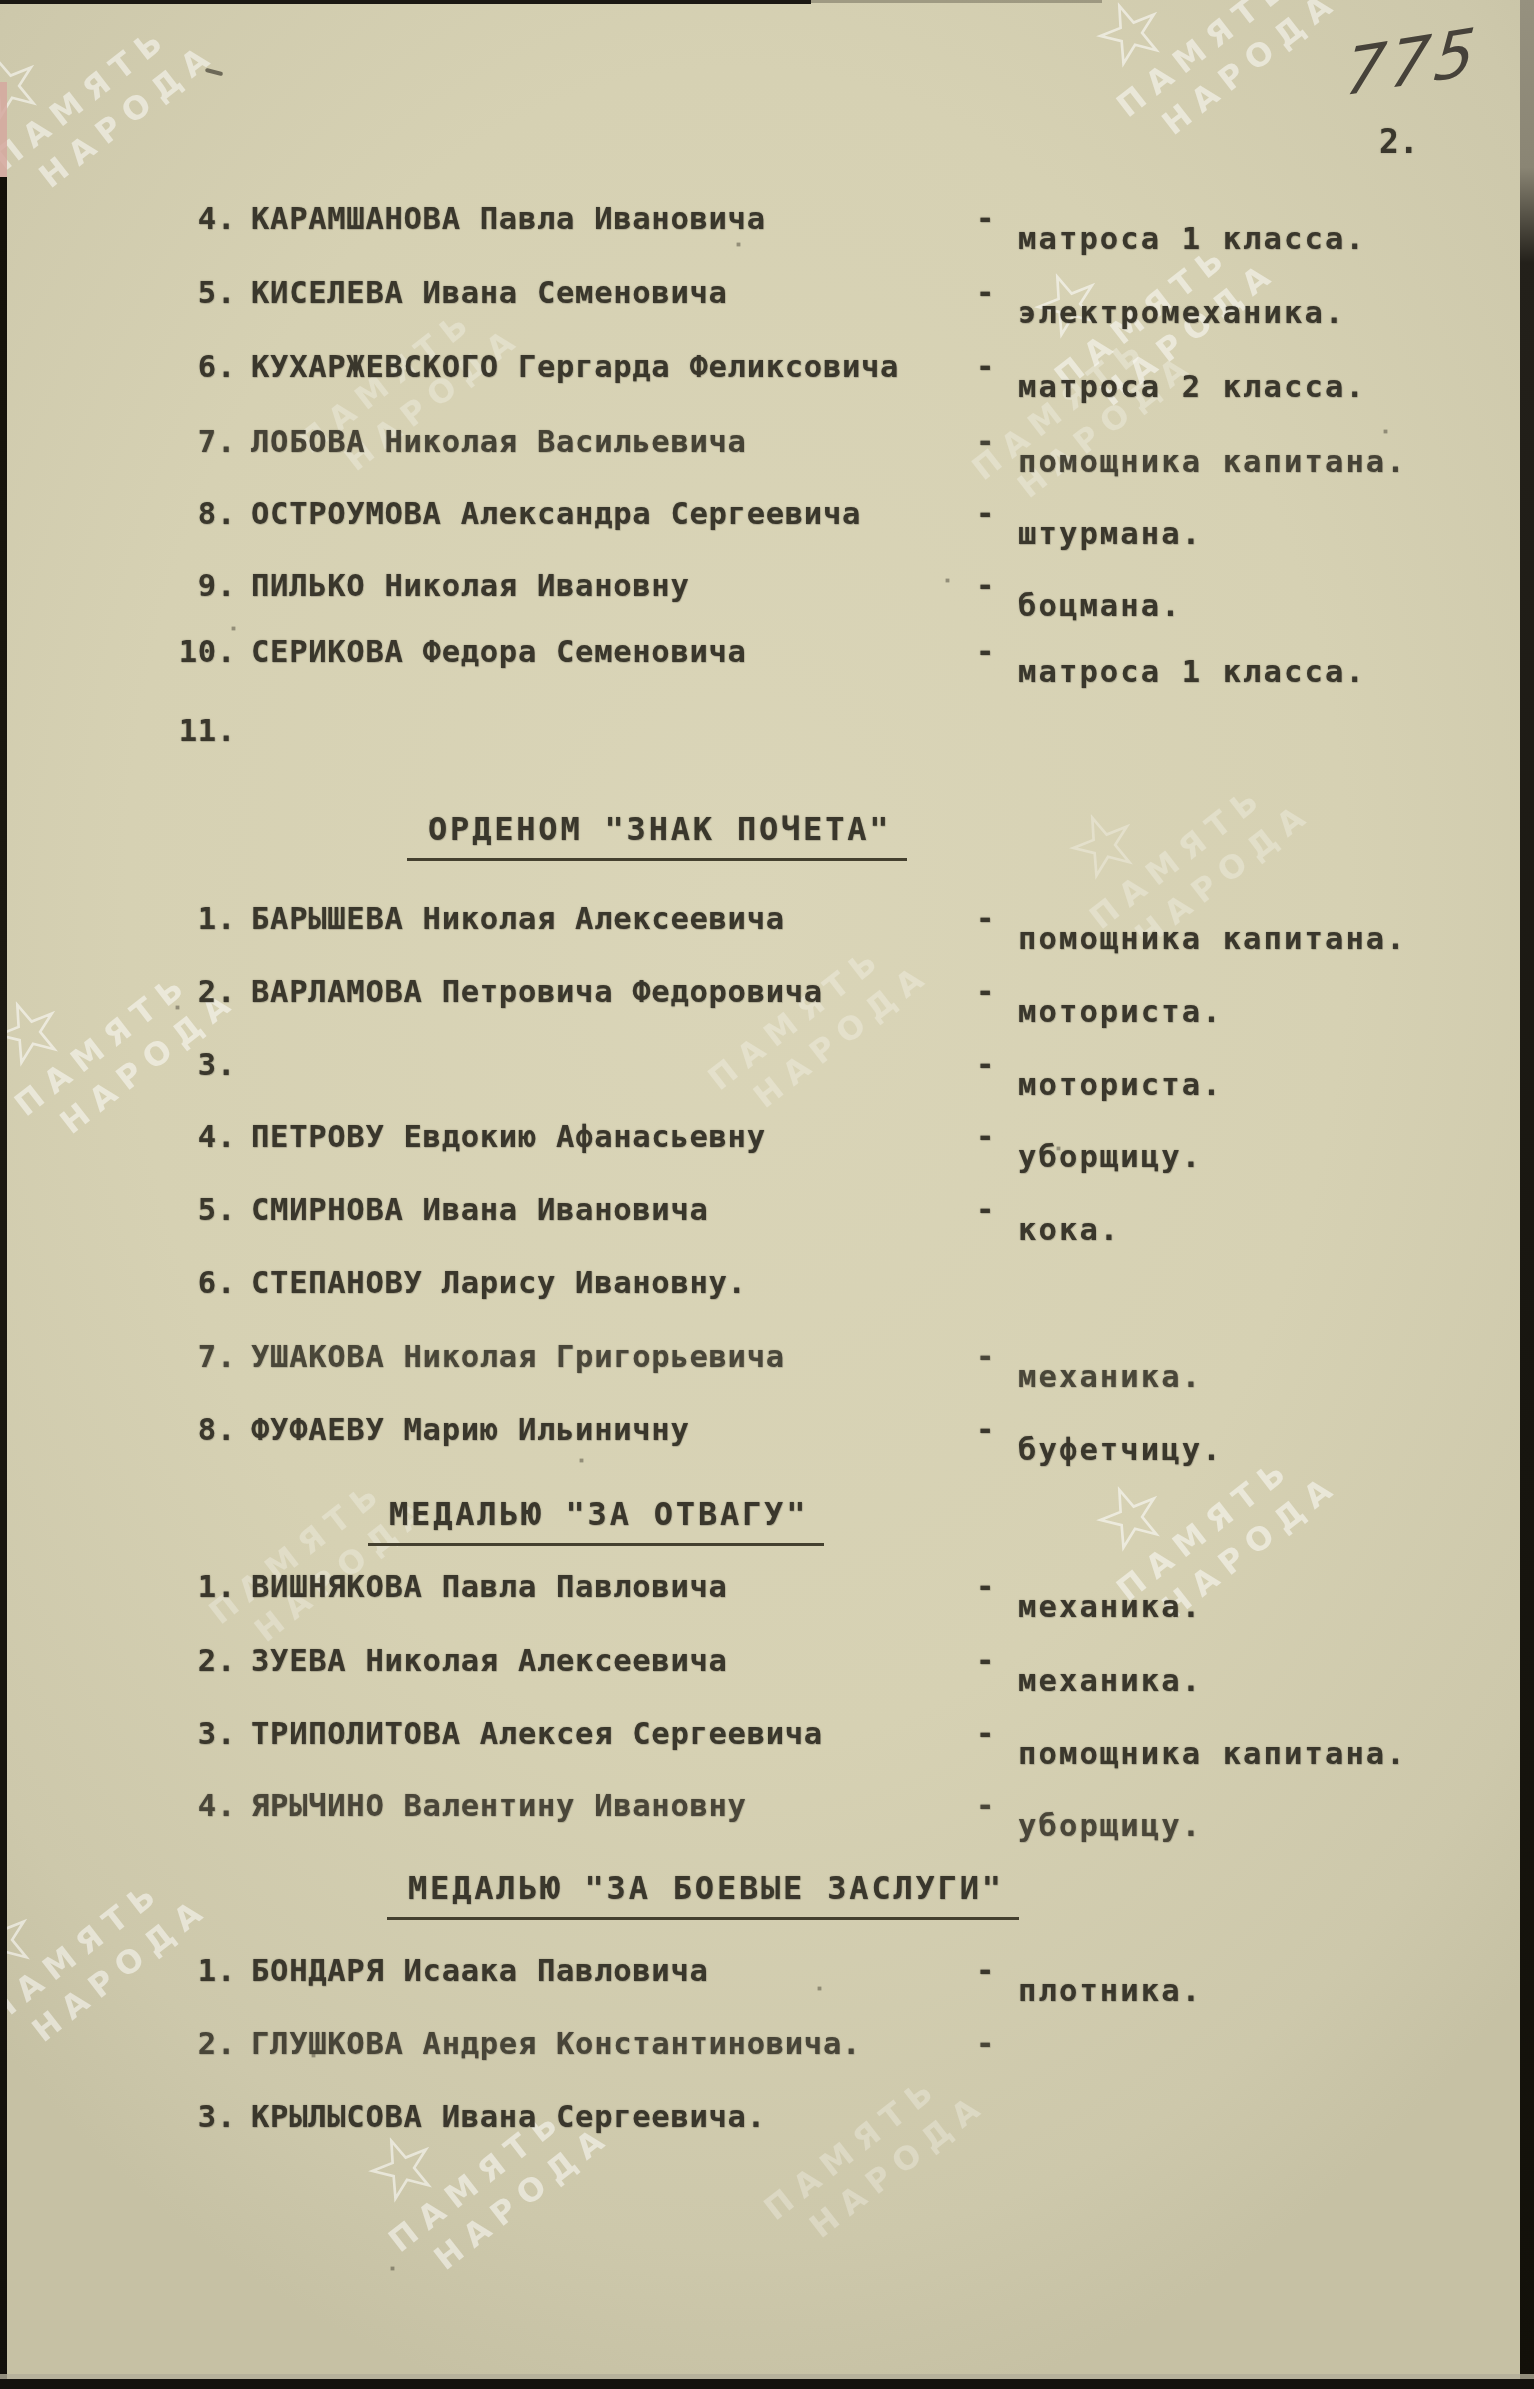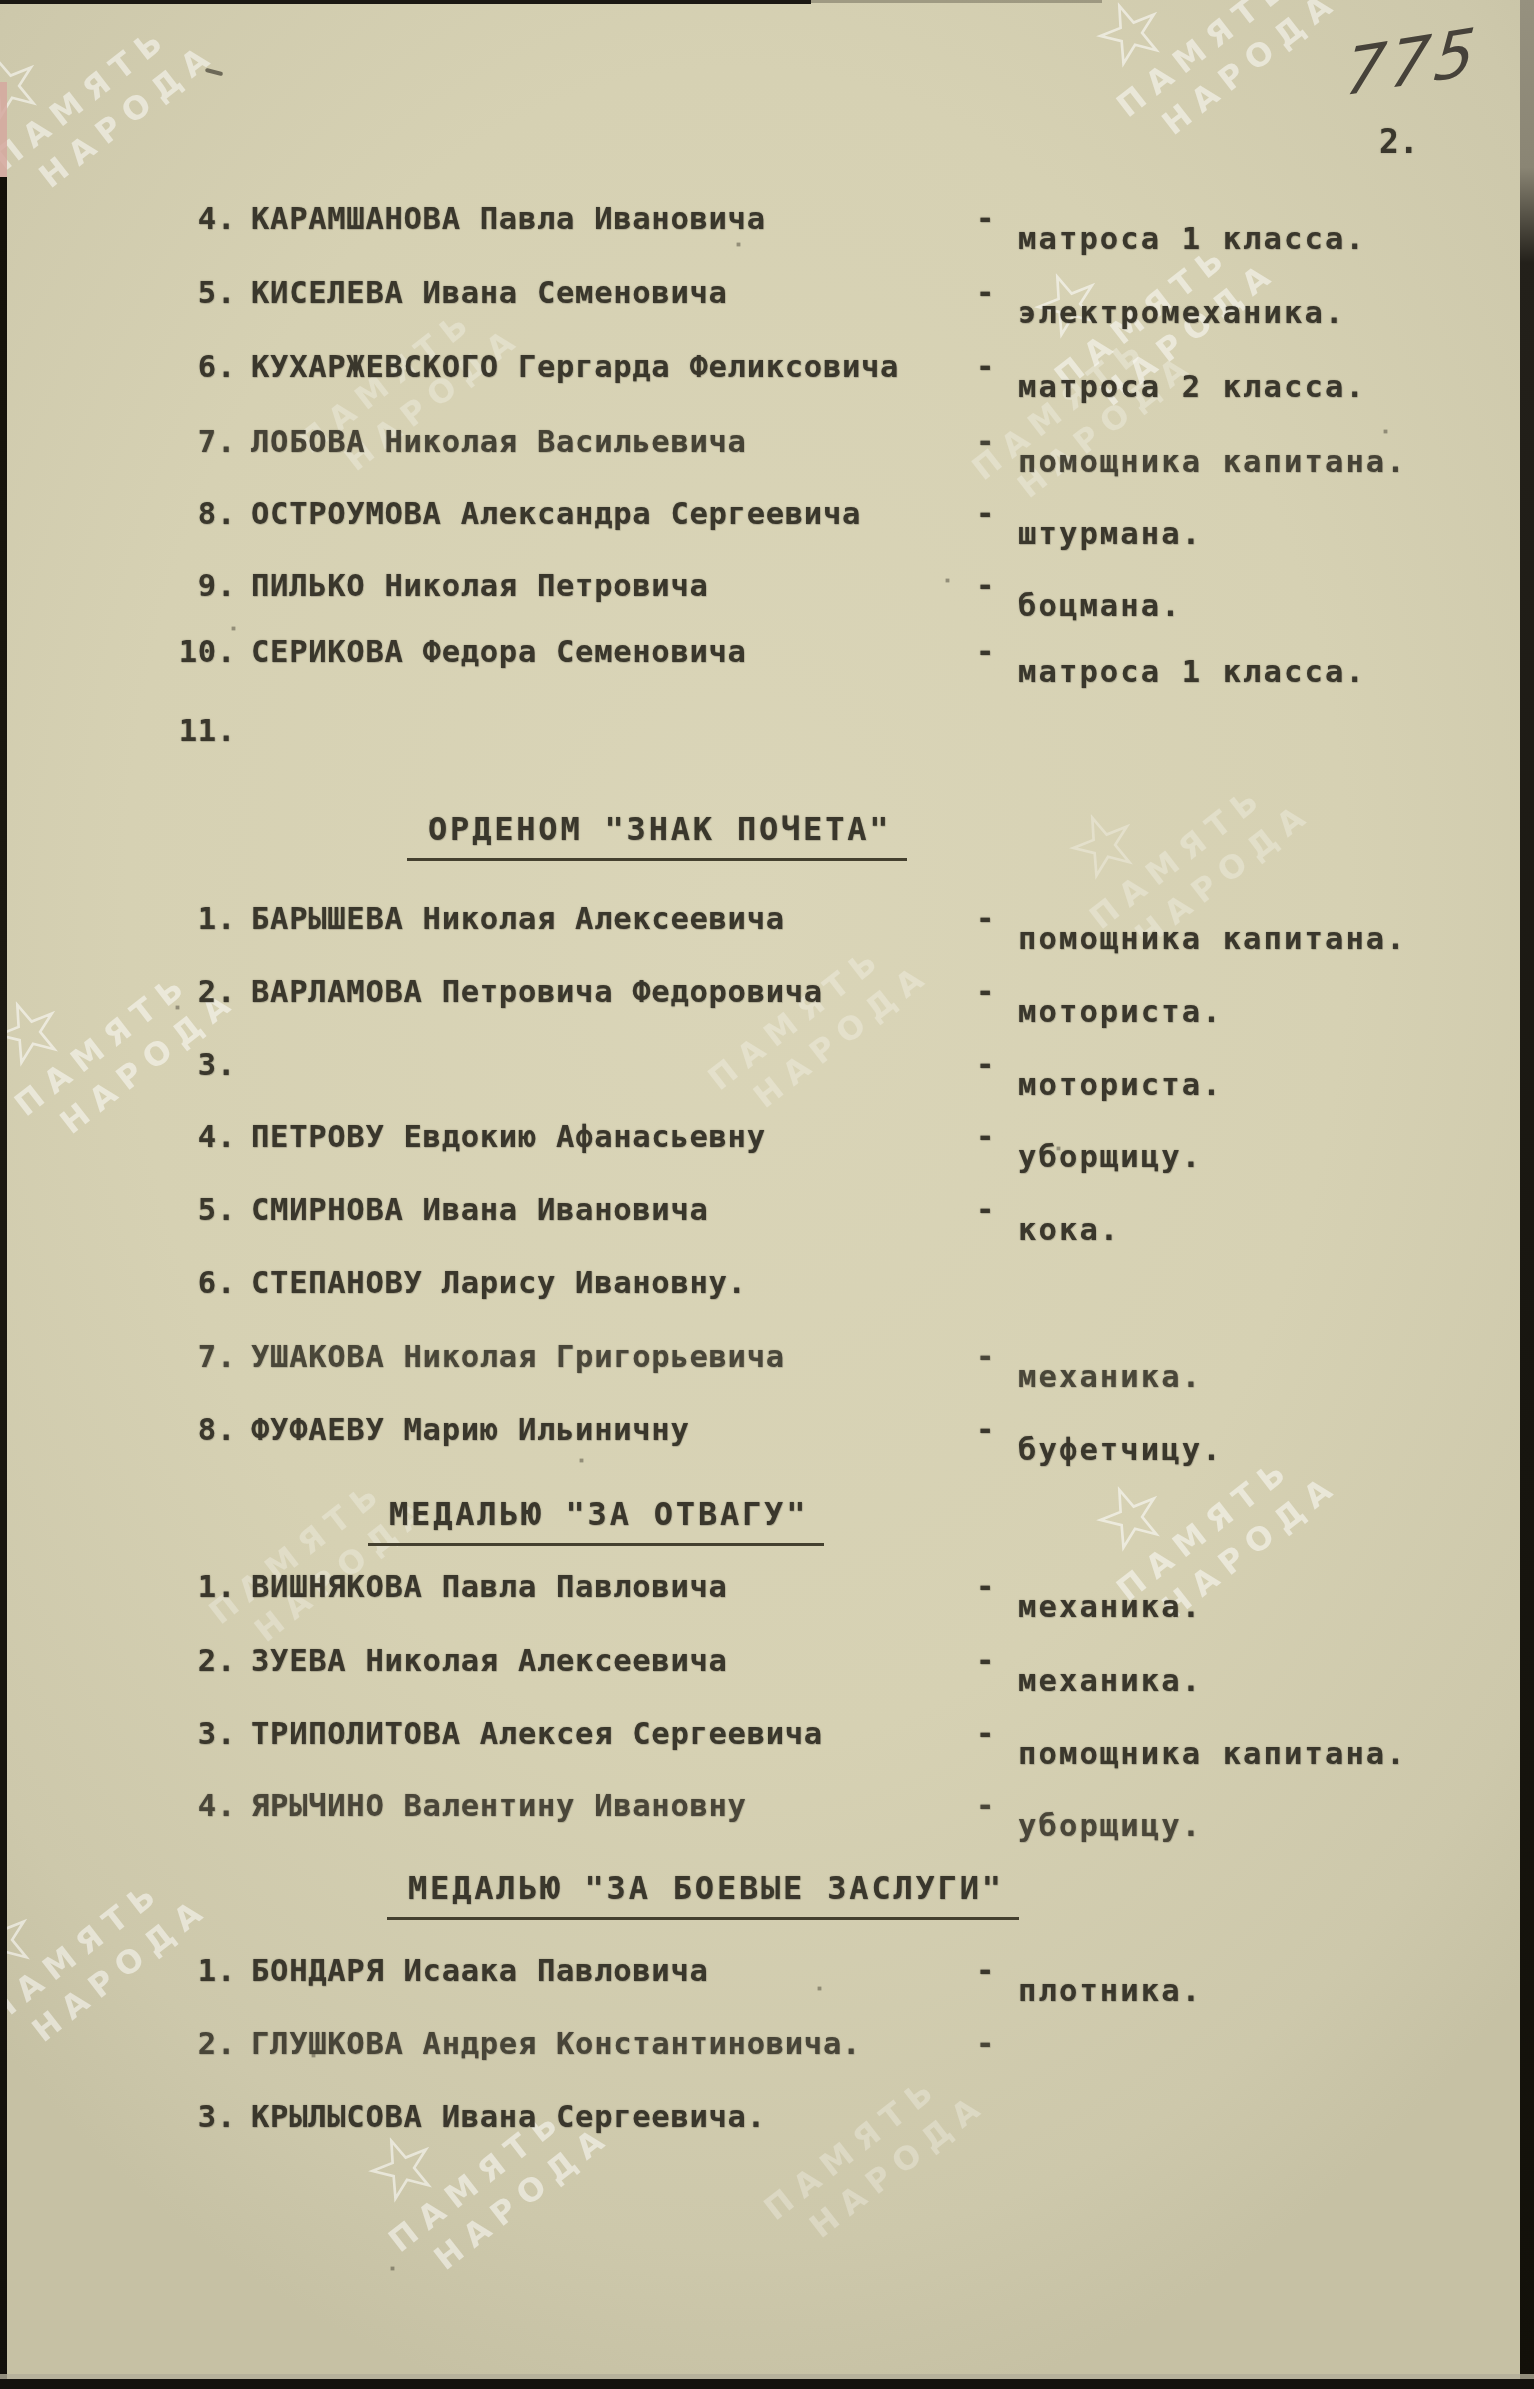--- a/index.html
+++ b/index.html
@@ -161,21 +161,21 @@
       <span class="role">помощника капитана.</span>
     </div>
   <div class="row" style="top:496px">
       <span class="num">8.</span>
       <span class="name">ОСТРОУМОВА Александра Сергеевича</span>
       <span class="dash">-</span>
       <span class="role">штурмана.</span>
     </div>
   <div class="row" style="top:568px">
       <span class="num">9.</span>
-      <span class="name">ПИЛЬКО Николая Петровича</span>
+      <span class="name">ПИЛЬКО Николая Ивановну</span>
       <span class="dash">-</span>
       <span class="role">боцмана.</span>
     </div>
   <div class="row" style="top:634px">
       <span class="num">10.</span>
       <span class="name">СЕРИКОВА Федора Семеновича</span>
       <span class="dash">-</span>
       <span class="role">матроса 1 класса.</span>
     </div>
   <div class="row" style="top:713px">

